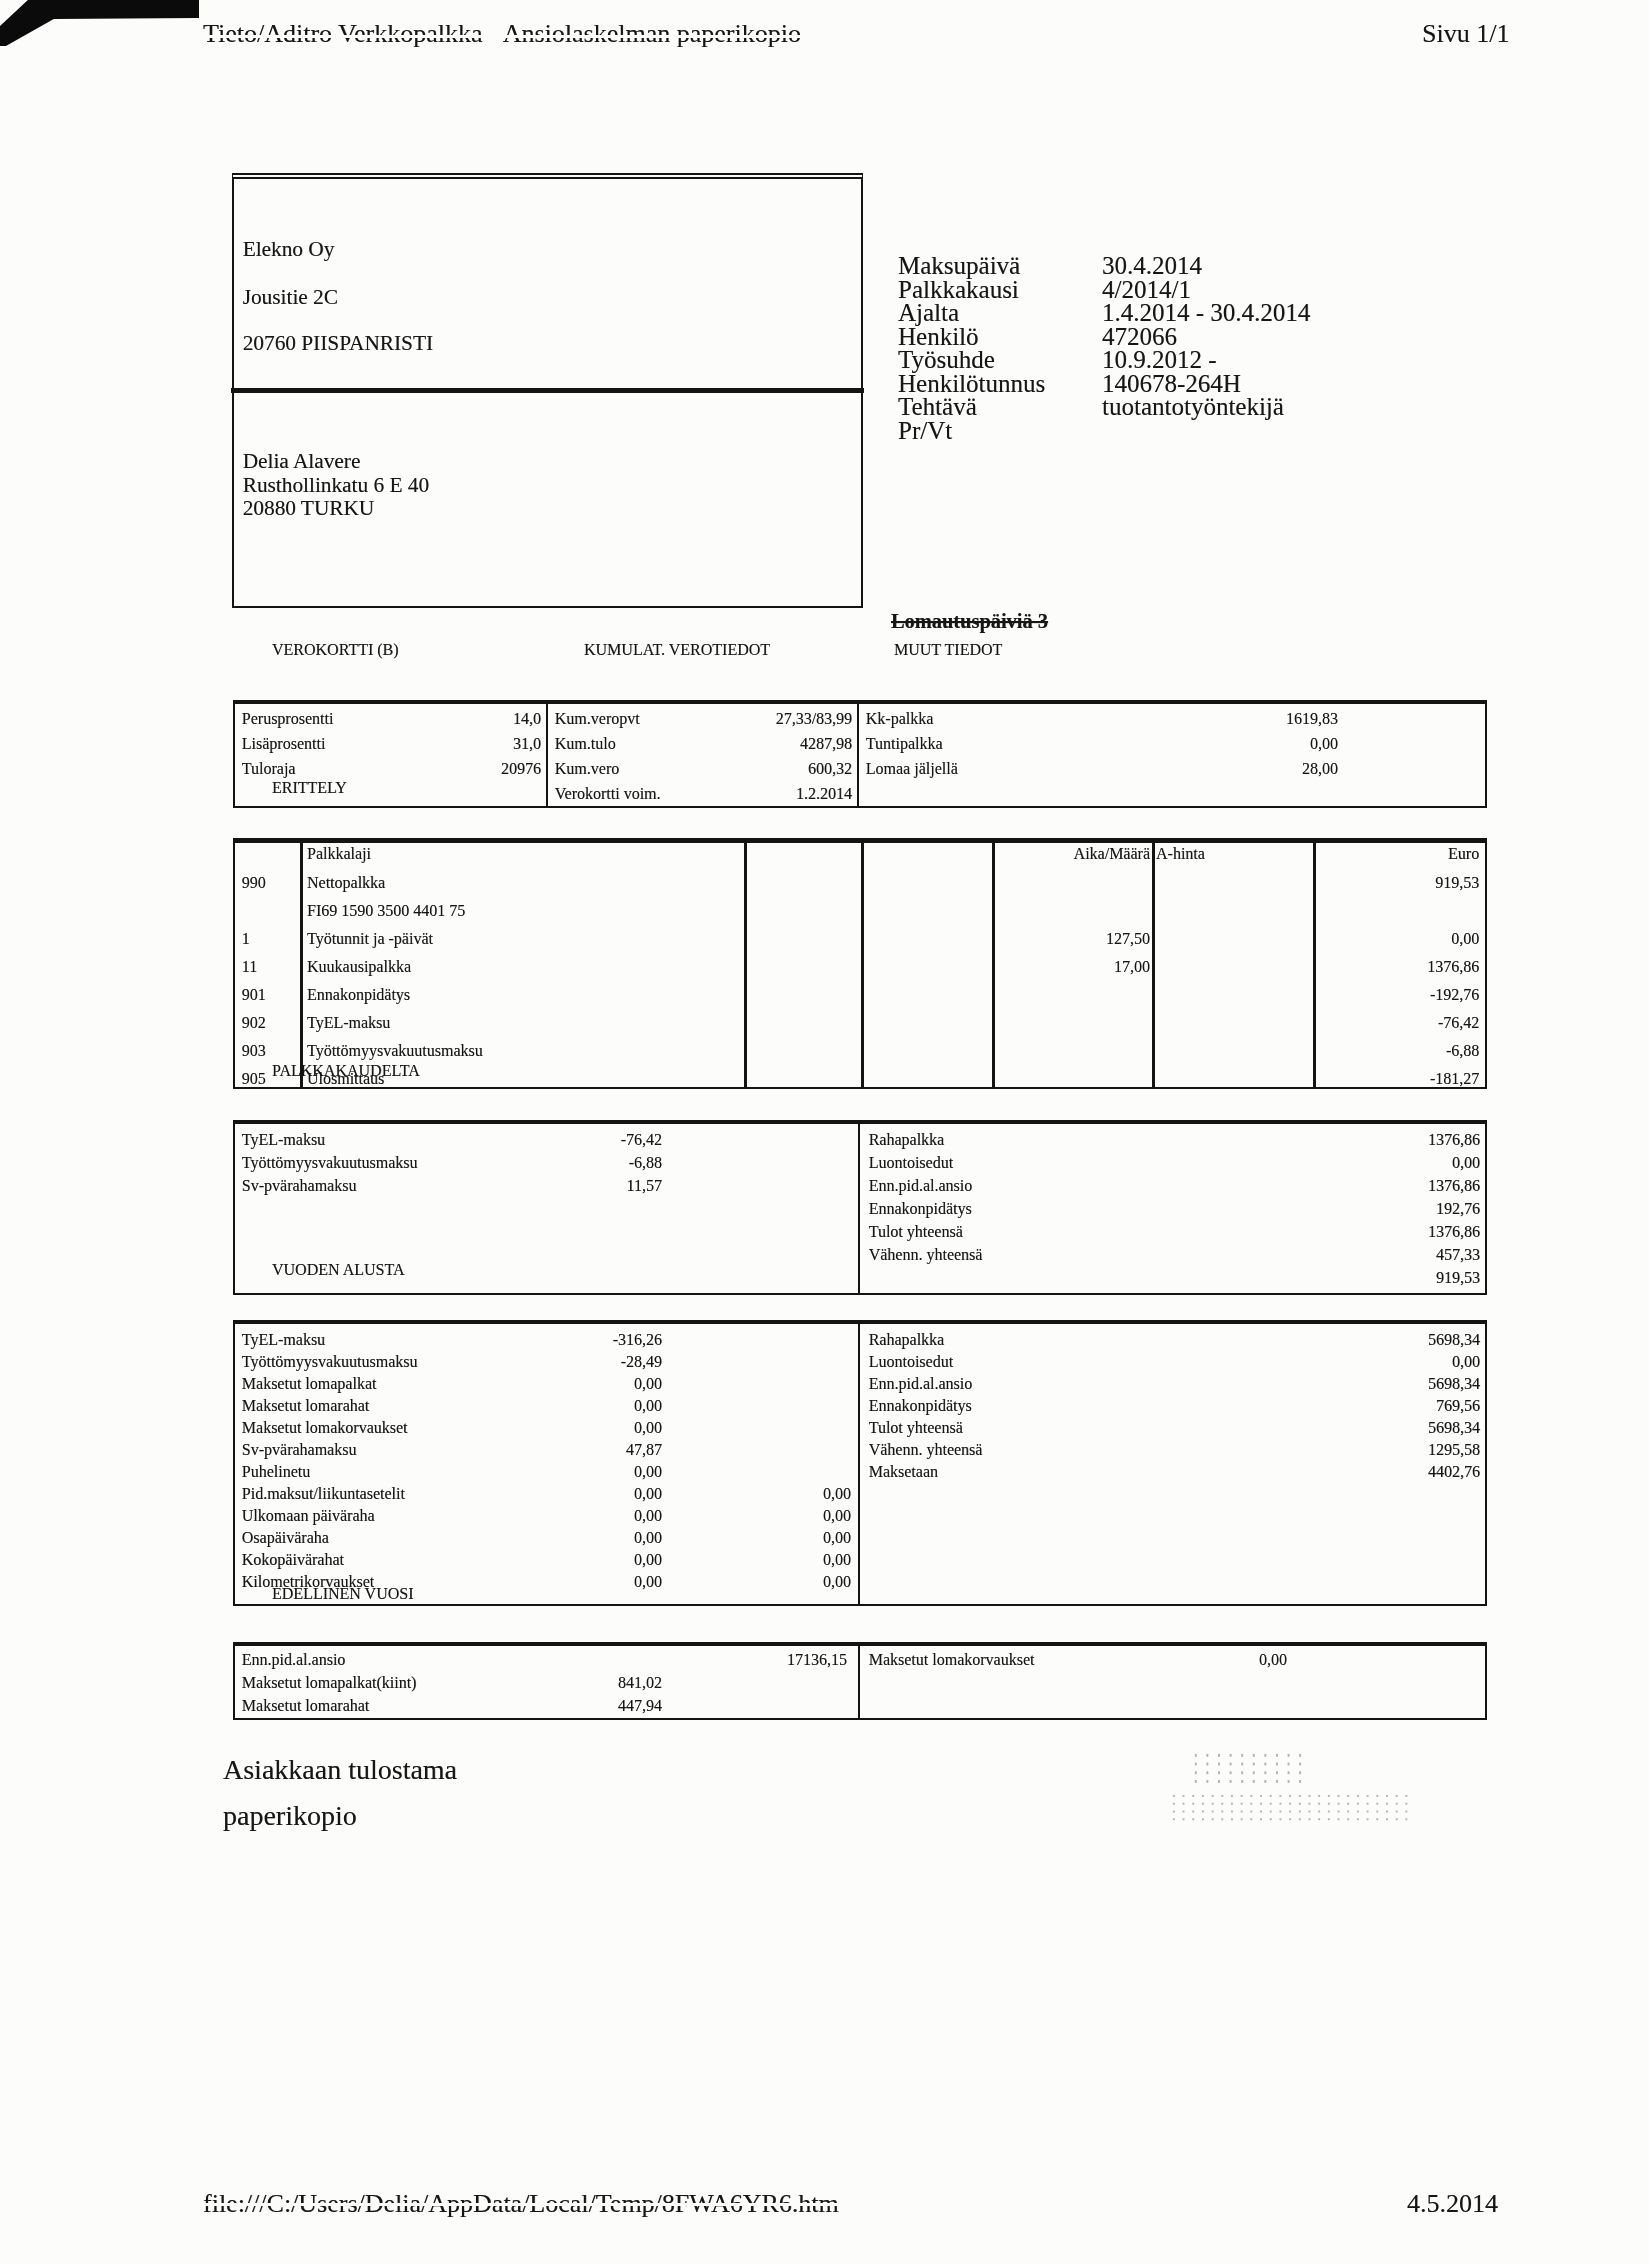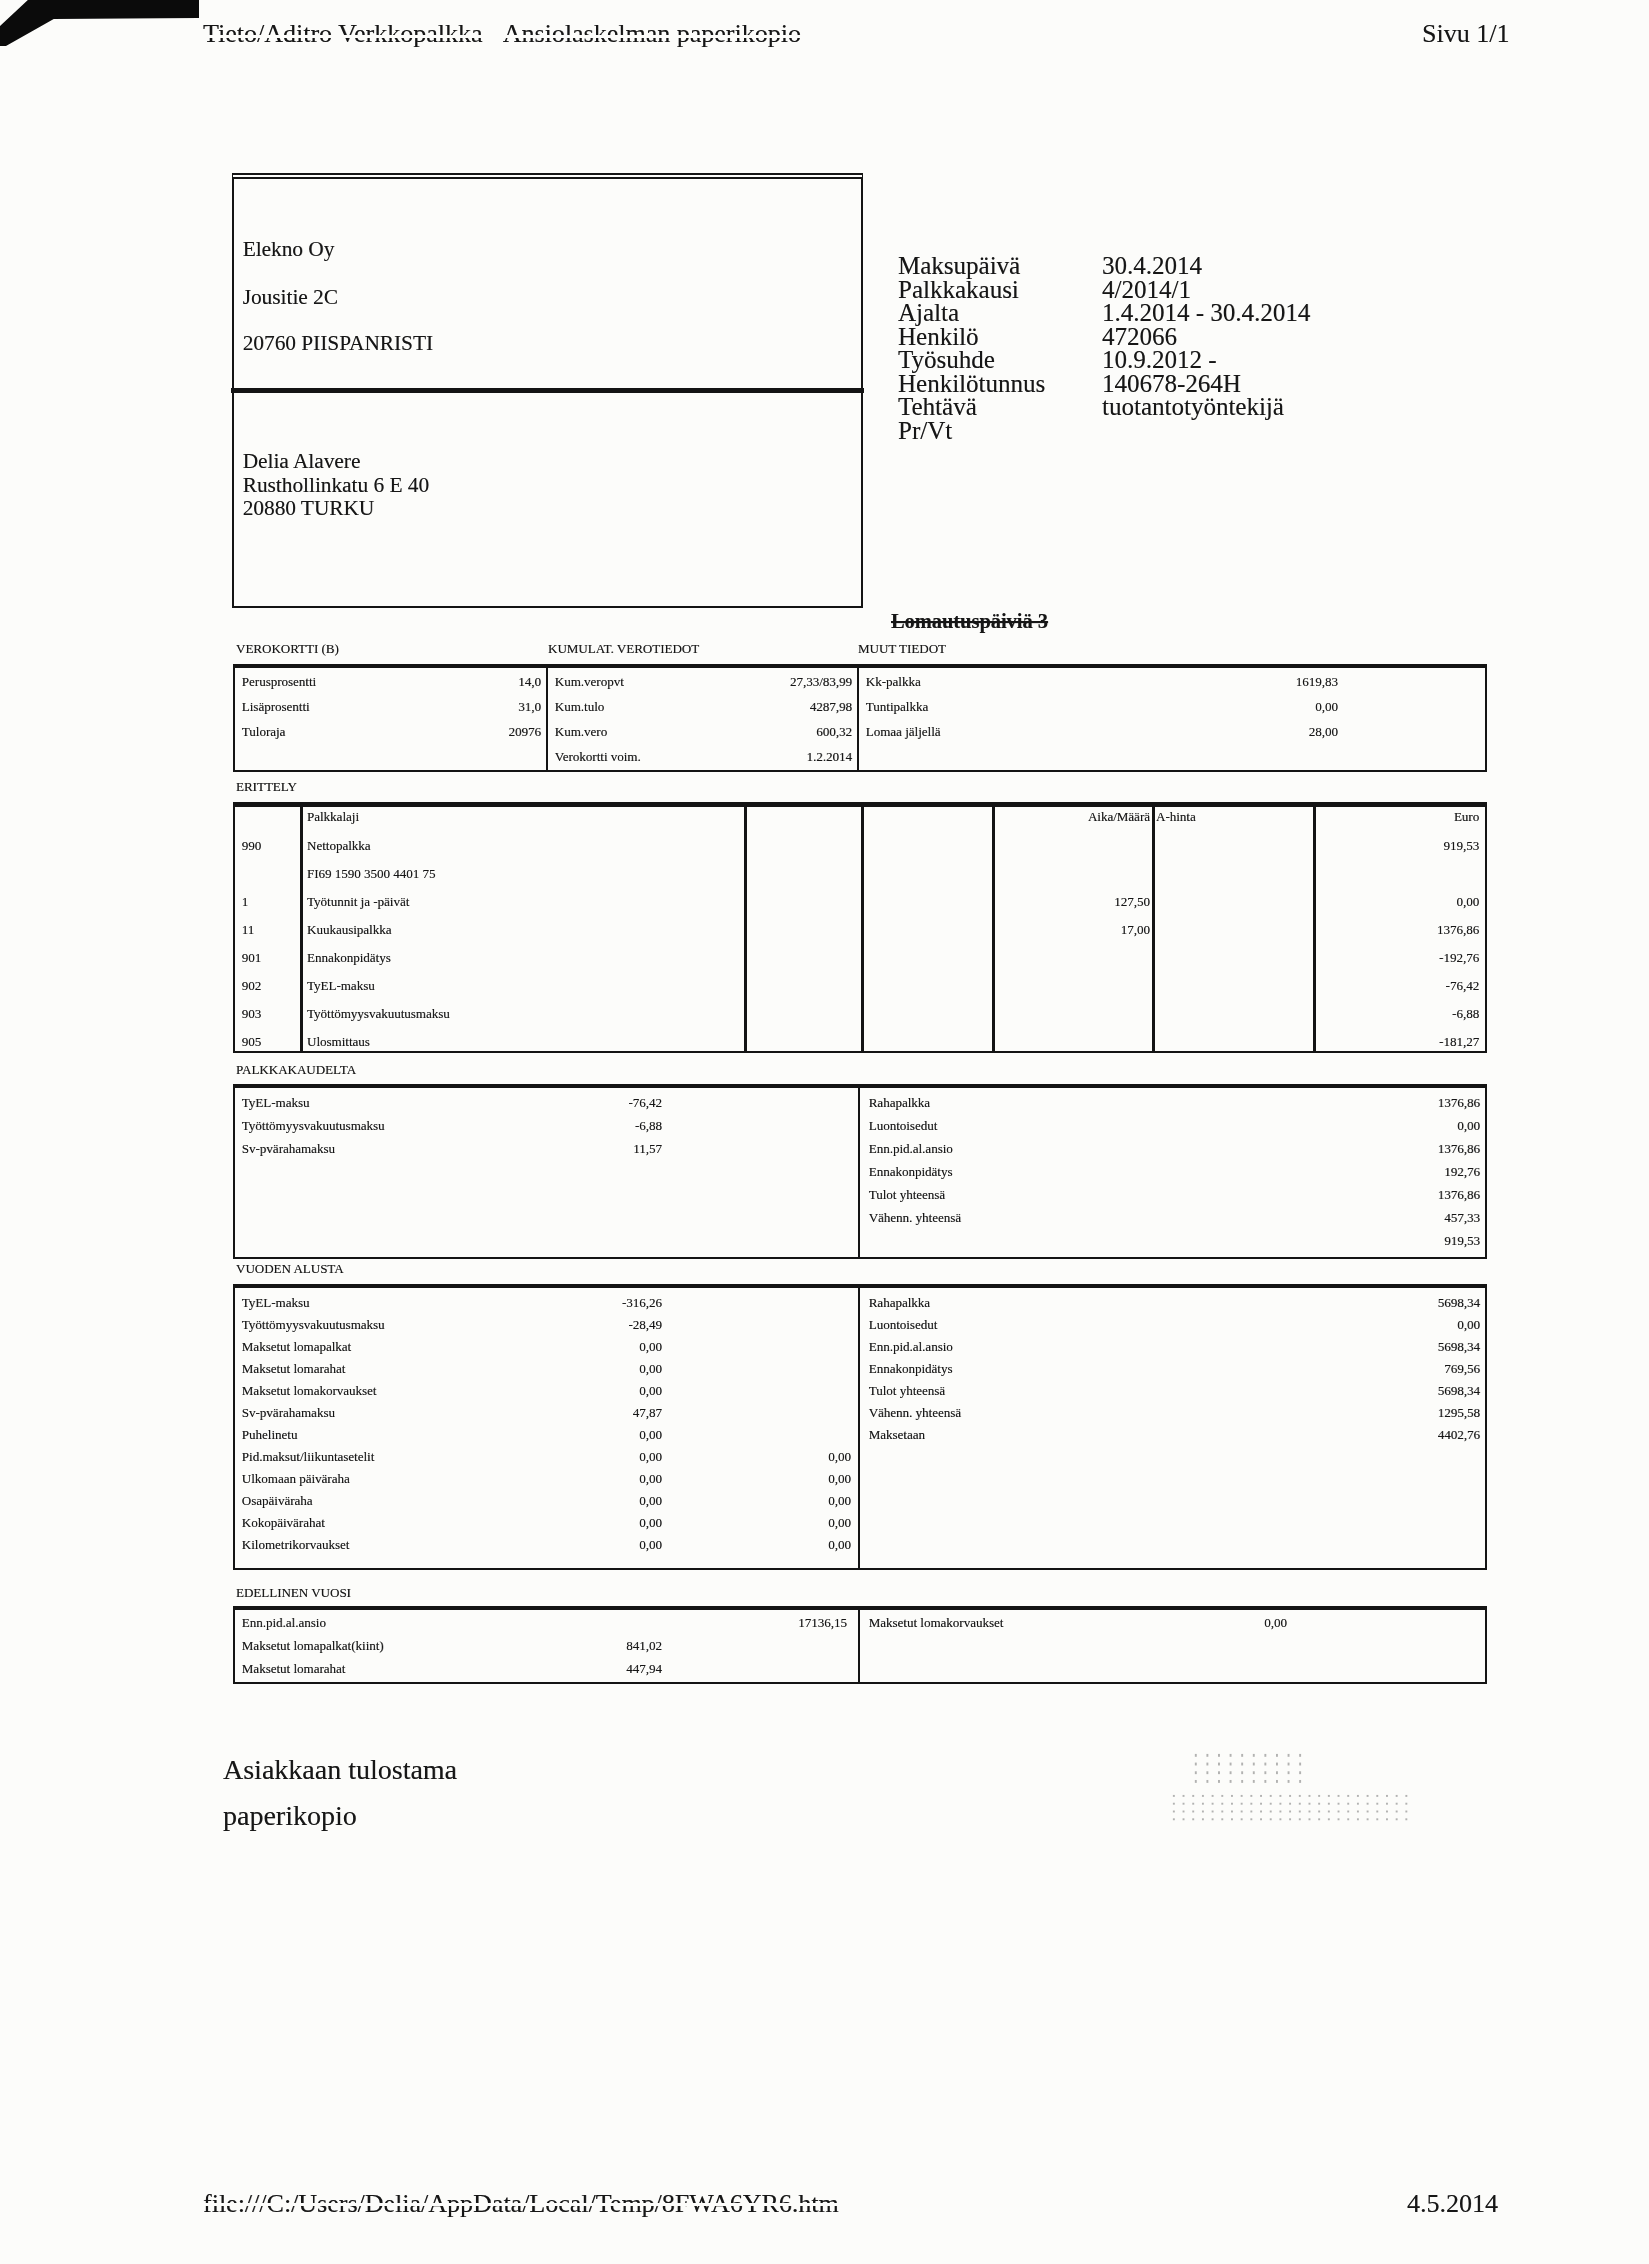--- a/index.html
+++ b/index.html
@@ -38,24 +38,24 @@
   .aline{position:absolute;left:8.7px;font-size:21.3px;white-space:nowrap;}
 
   
   .info-panel{left:898px;top:254px;width:621px;}
   .irow{height:23.5px;line-height:23.5px;font-size:25px;white-space:nowrap;}
   .ilab{display:inline-block;width:204px;}
   .ival{display:inline-block;}
 
   
   .lomautus{left:891px;top:610px;font-size:20.4px;font-weight:bold;text-decoration:line-through;white-space:nowrap;}
-  .sec-hdr{font-size:13px;white-space:nowrap;}
-
-  
-  .t20{font-size:13px;white-space:nowrap;}
+  .sec-hdr{font-size:16px;white-space:nowrap;margin-left:36px;}
+
+  
+  .t20{font-size:16px;white-space:nowrap;margin-top:36px;}
 
   
   .tax-table{left:233px;top:664px;width:1254px;height:108px;border:2.9px solid #141414;border-top:4.9px solid #141414;box-sizing:border-box;}
   .tax-p{position:absolute;top:0;bottom:0;padding-top:5.8px;box-sizing:border-box;}
   .tax-p1{left:0;width:311px;}
   .tax-p2{left:311px;width:311px;border-left:2.9px solid #141414;}
   .tax-p3{left:622px;right:0;border-left:2.9px solid #141414;}
   .trow{position:relative;height:25px;}
   .t-lab{position:absolute;left:6.8px;top:0;}
   .t-val{position:absolute;right:4.9px;top:0;}

